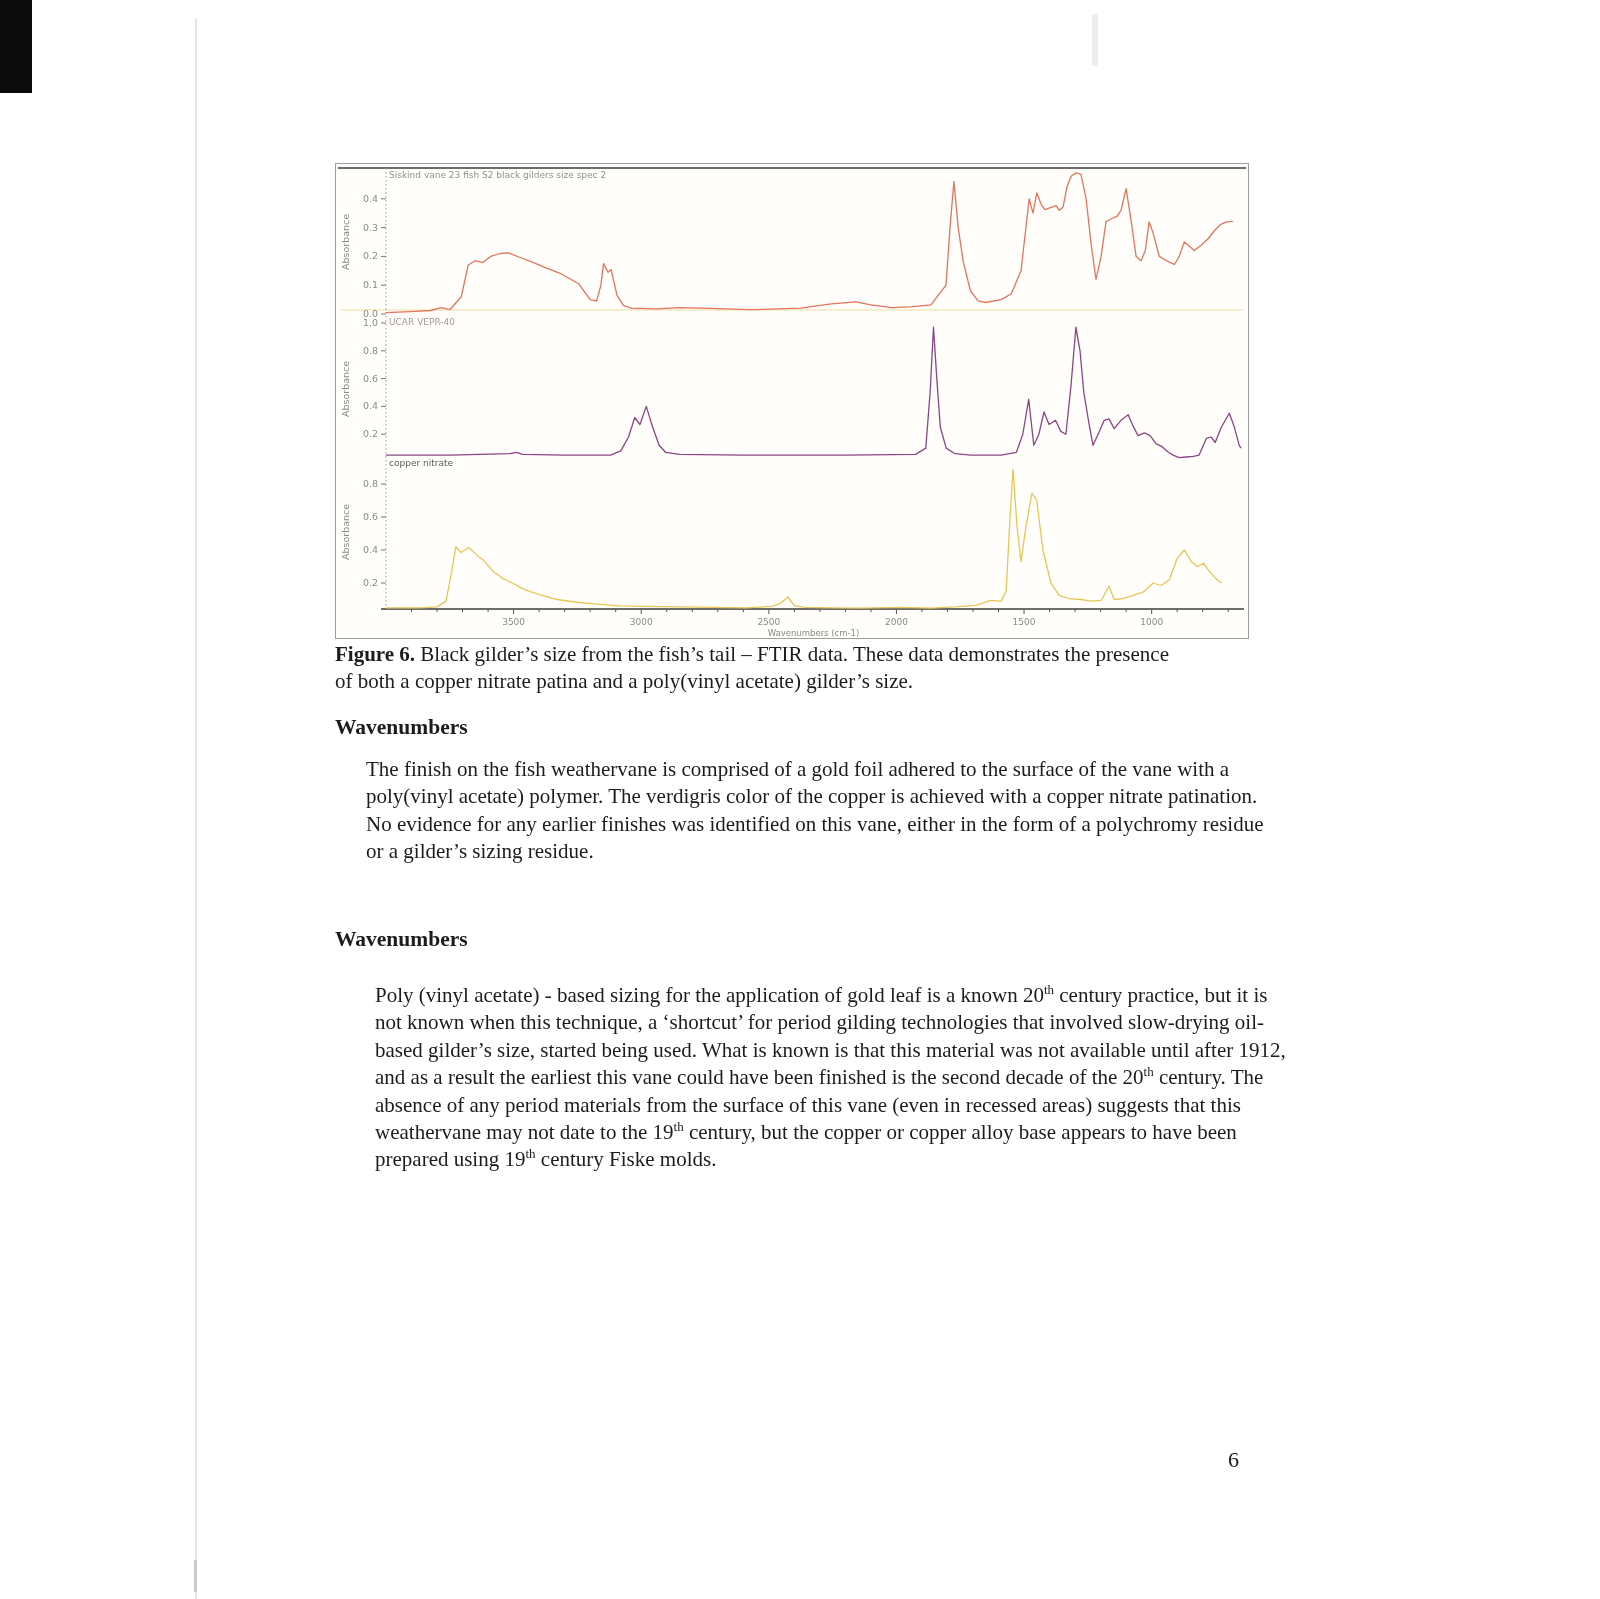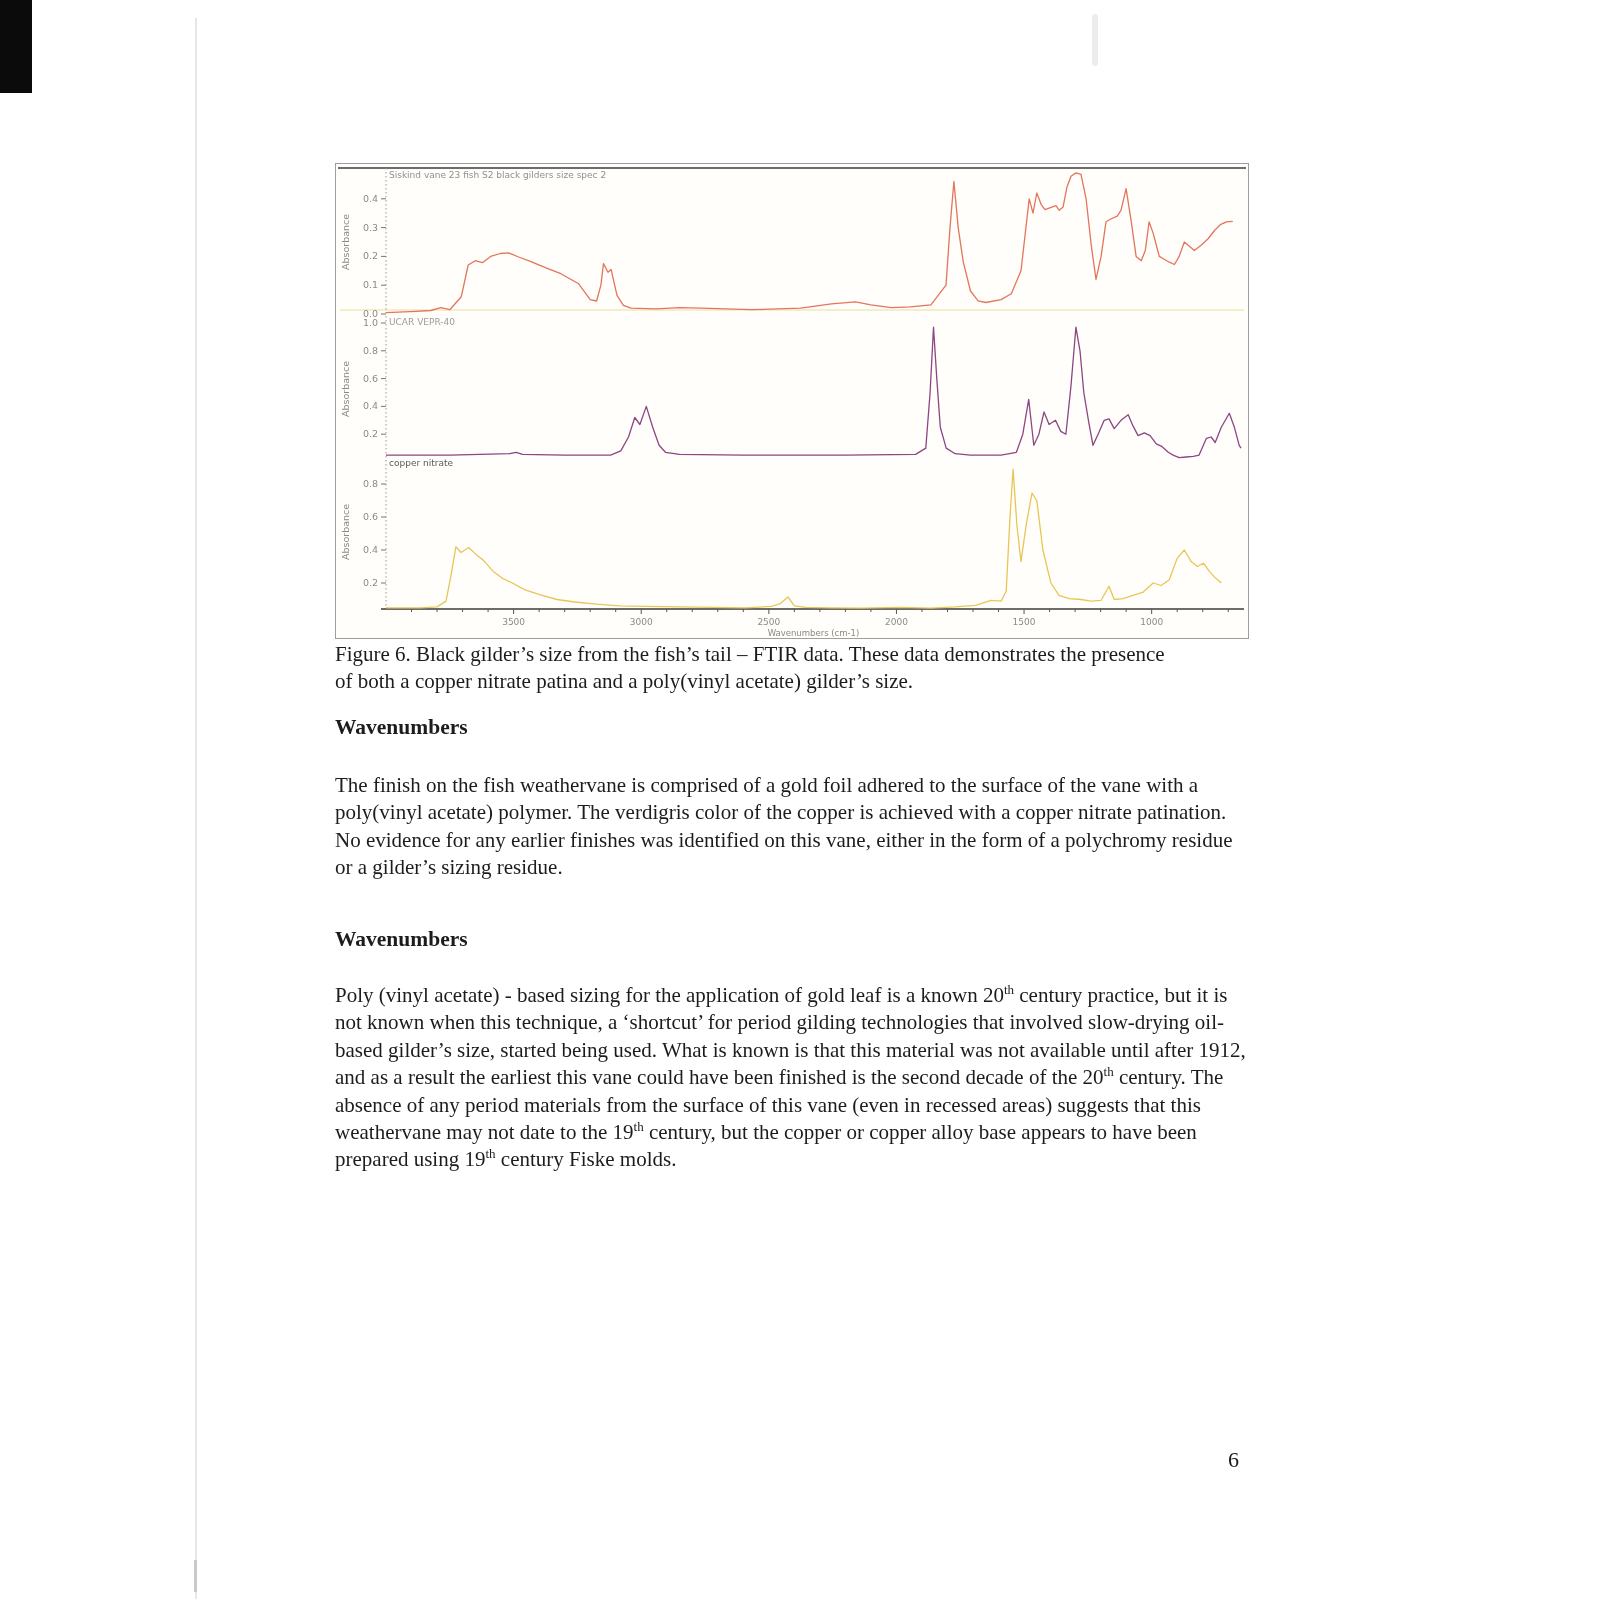--- a/index.html
+++ b/index.html
@@ -16,27 +16,27 @@
   .scan-edge-dark{position:absolute;left:194px;top:1560px;width:3px;height:32px;background:#c9c9c9;}
   .scan-smudge{position:absolute;left:1092px;top:14px;width:6px;height:52px;background:#ececec;border-radius:3px;}
   .figure-box{
     position:absolute;left:335px;top:163px;
     width:912px;height:474px;
     background:#fffefa;
     border:1px solid #9e9e9e;
   }
   .figure-box svg{display:block;}
   .caption{position:absolute;left:335px;top:641px;width:852px;font-size:21px;line-height:27.4px;}
-  .caption b{font-weight:normal;}
+  .caption b{font-weight:bold;}
   .heading{position:absolute;left:335px;font-size:21.5px;font-weight:bold;}
   .heading-discussion{top:715px;}
   .heading-conclusions{top:927px;}
   .para{position:absolute;left:335px;font-size:21px;line-height:27.4px;text-align:left;}
-  .para-discussion{top:772px;width:908px;}
-  .para-conclusions{top:982px;width:912px;}
+  .para-discussion{top:756px;width:908px;margin-left:31px;}
+  .para-conclusions{top:982px;width:912px;margin-left:40px;}
   .para sup, .caption sup{font-size:62%;line-height:0;vertical-align:super;}
   .page-number{position:absolute;left:1228px;top:1447px;font-size:22px;}
 </style>
 </head>
 <body>
 
 <div class="page">
 
   <div class="scan-bar-topleft"></div>
   <div class="scan-edge-line"></div>

